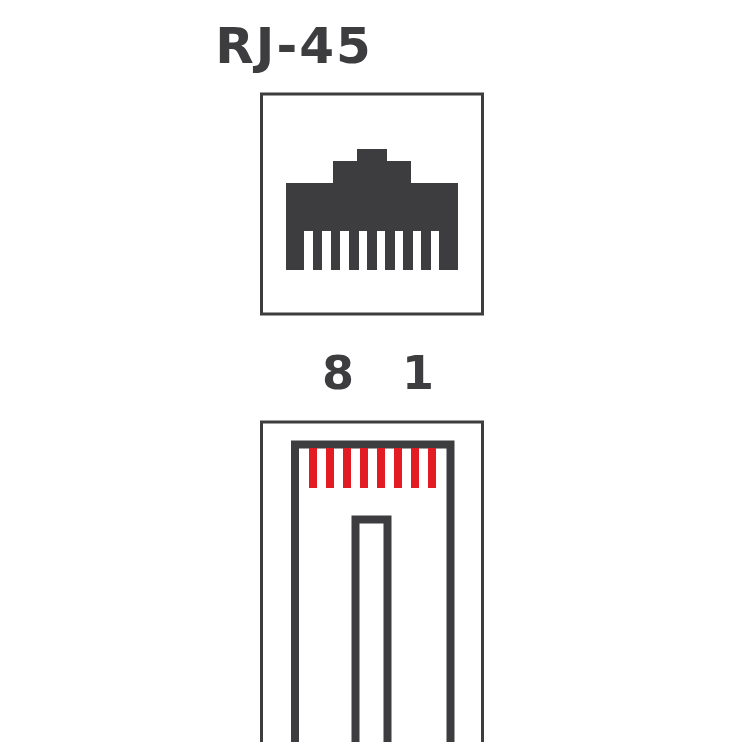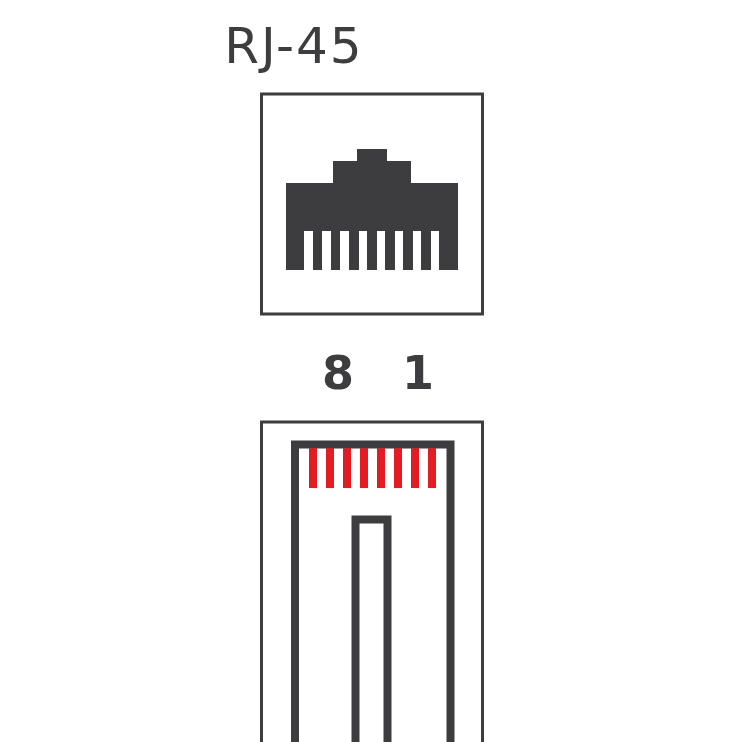--- a/index.html
+++ b/index.html
@@ -1,17 +1,17 @@
 <!DOCTYPE html>
 <html><head>
 <meta charset="utf-8">
 <style>
   html,body{margin:0;padding:0;background:#ffffff;}
   body{width:742px;height:742px;position:relative;overflow:hidden;font-family:"DejaVu Sans","Liberation Sans",sans-serif;}
-  .title{position:absolute;left:0;width:588px;top:16px;text-align:center;font-size:50px;font-weight:normal;color:#3d3d3f;letter-spacing:2px;line-height:60px;}
+  .title{position:absolute;left:0;width:588px;top:16px;text-align:center;font-size:50px;font-weight:bold;color:#3d3d3f;letter-spacing:2px;line-height:60px;}
   .pin-label{position:absolute;top:345px;font-size:46px;font-weight:bold;color:#3d3d3f;line-height:56px;}
   svg{position:absolute;left:0;top:0;}
 </style>
 </head>
 <body>
 
 <div class="title">RJ-45</div>
 
 <svg width="742" height="742" viewBox="0 0 742 742">
 

